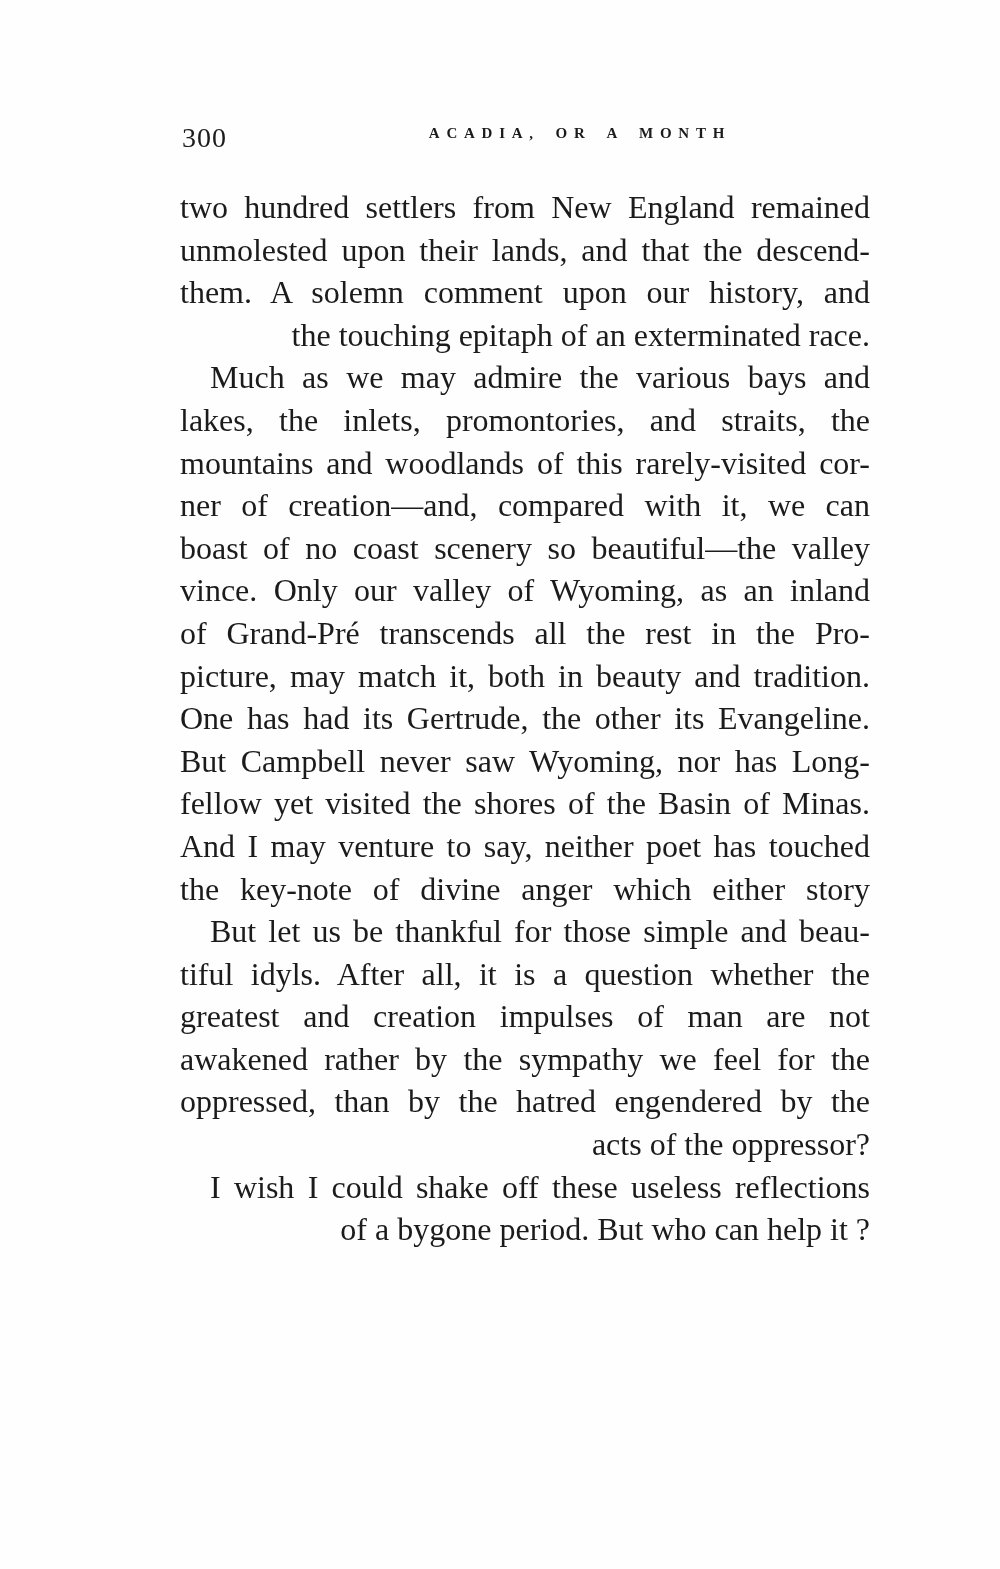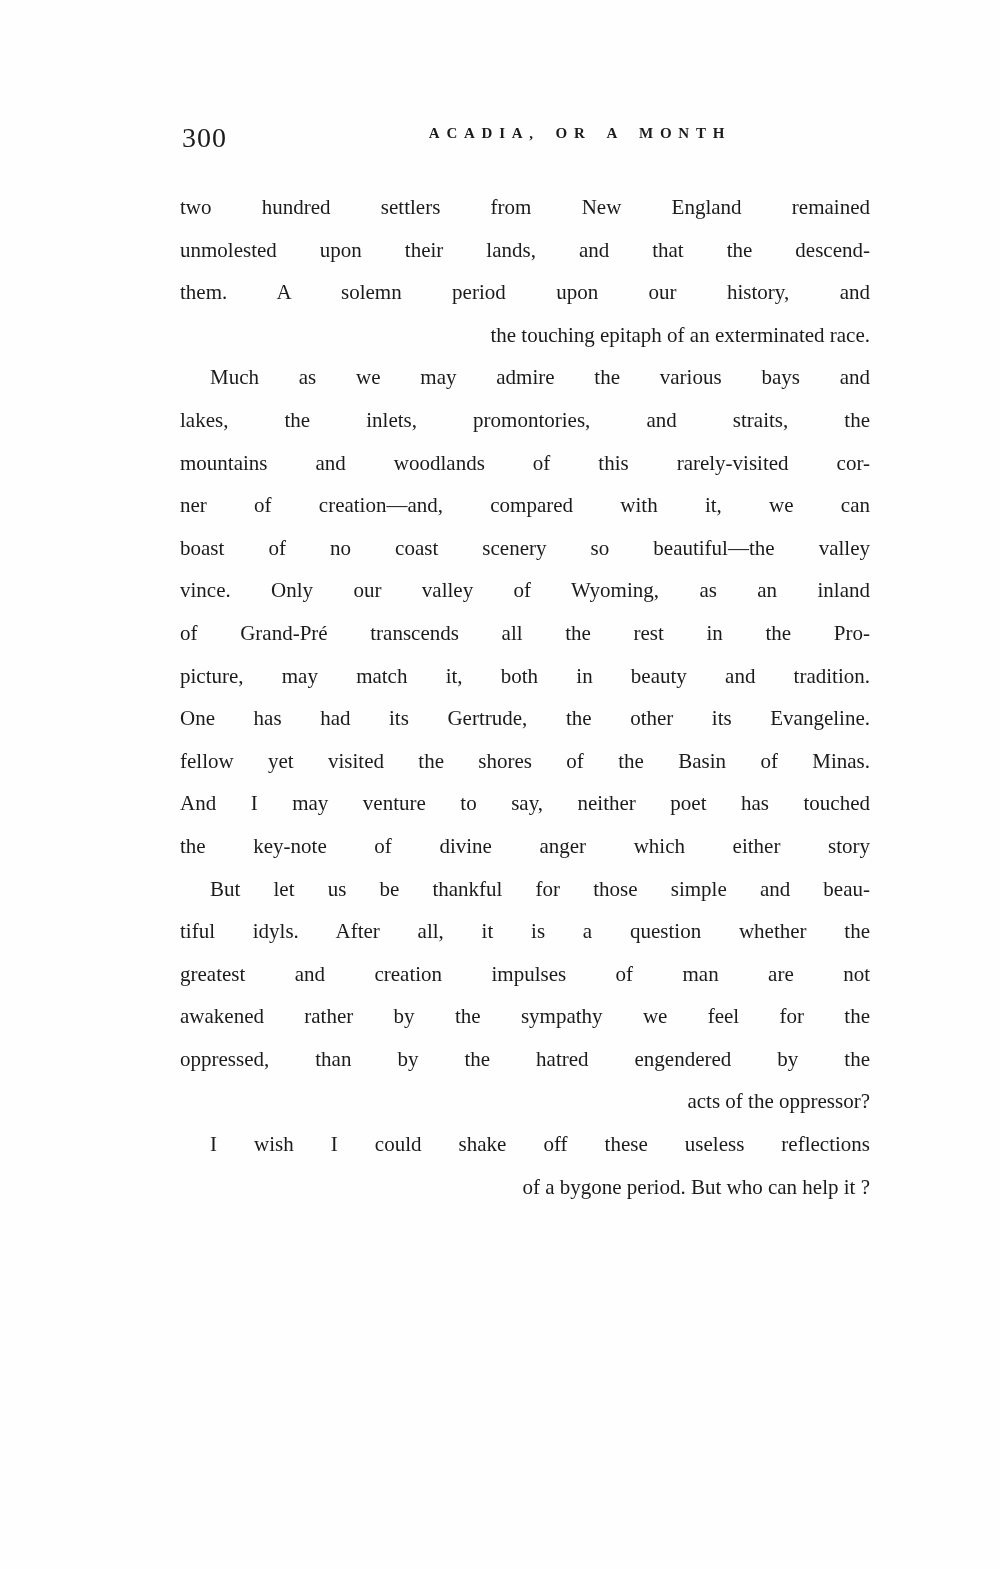--- a/index.html
+++ b/index.html
@@ -42,21 +42,21 @@
     font-weight: bold;
     letter-spacing: 0.45em;
     word-spacing: 0.35em;
     white-space: nowrap;
   }
   .text-block {
     position: absolute;
     top: 186px;
     left: 180px;
     width: 690px;
-    font-size: 21px;
+    font-size: 32px;
     line-height: 42.6px;
   }
   .text-line {
     height: 42.6px;
     white-space: nowrap;
   }
   .text-line.just {
     text-align: justify;
     text-align-last: justify;
     text-justify: inter-word;
@@ -75,31 +75,32 @@
 <div class="page">
 
   <div class="running-head">
     <span class="page-number">300</span>
     <span class="head-title">ACADIA, OR A MONTH</span>
   </div>
 
   <div class="text-block">
       <div class="text-line just">two hundred settlers from New England remained</div>
       <div class="text-line just">unmolested upon their lands, and that the descend-</div>
-      <div class="text-line just">them.  A solemn period upon our history, and</div>
+      <div class="text-line just">them.  A solemn comment upon our history, and</div>
       <div class="text-line left">the touching epitaph of an exterminated race.</div>
       <div class="text-line just indent">Much as we may admire the various bays and</div>
       <div class="text-line just">lakes, the inlets, promontories, and straits, the</div>
       <div class="text-line just">mountains and woodlands of this rarely-visited cor-</div>
       <div class="text-line just">ner of creation—and, compared with it, we can</div>
       <div class="text-line just">boast of no coast scenery so beautiful—the valley</div>
       <div class="text-line just">vince.  Only our valley of Wyoming, as an inland</div>
       <div class="text-line just">of Grand-Pré transcends all the rest in the Pro-</div>
       <div class="text-line just">picture, may match it, both in beauty and tradition.</div>
       <div class="text-line just">One has had its Gertrude, the other its Evangeline.</div>
+      <div class="text-line just">But Campbell never saw Wyoming, nor has Long-</div>
       <div class="text-line just">fellow yet visited the shores of the Basin of Minas.</div>
       <div class="text-line just">And I may venture to say, neither poet has touched</div>
       <div class="text-line just">the key-note of divine anger which either story</div>
       <div class="text-line just indent">But let us be thankful for those simple and beau-</div>
       <div class="text-line just">tiful idyls.  After all, it is a question whether the</div>
       <div class="text-line just">greatest and creation impulses of man are not</div>
       <div class="text-line just">awakened rather by the sympathy we feel for the</div>
       <div class="text-line just">oppressed, than by the hatred engendered by the</div>
       <div class="text-line left">acts of the oppressor?</div>
       <div class="text-line just indent">I wish I could shake off these useless reflections</div>

